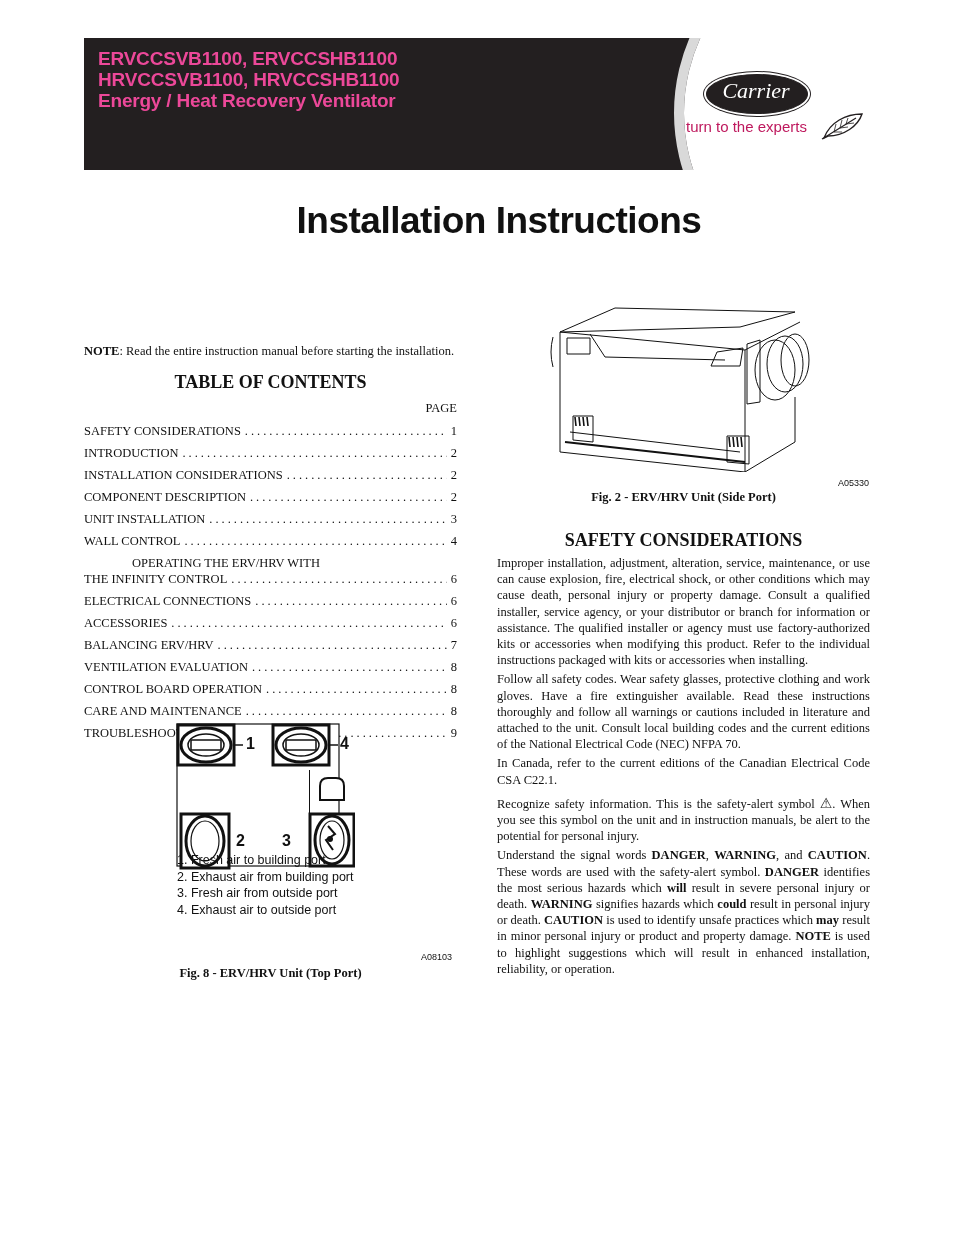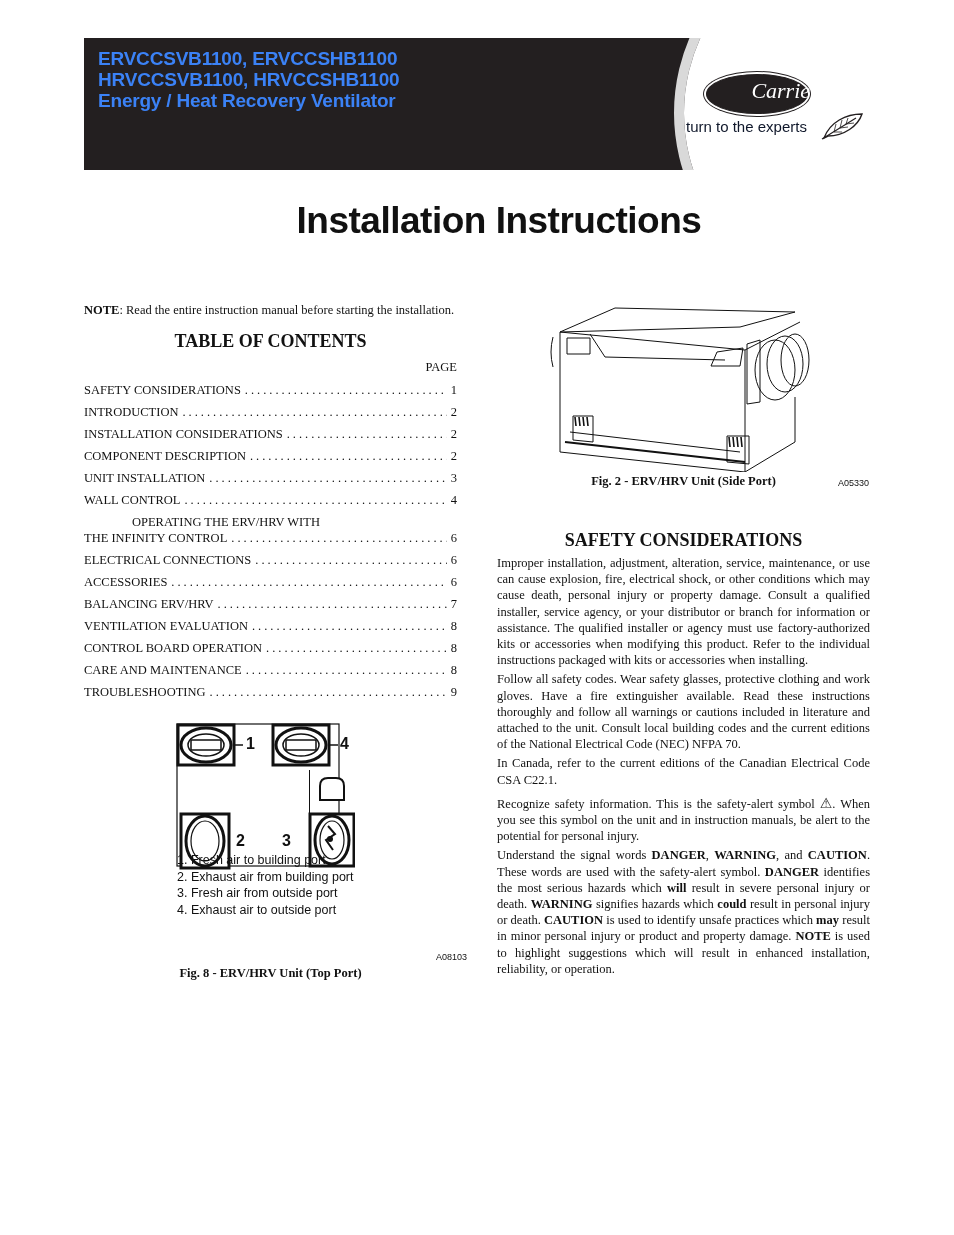--- a/index.html
+++ b/index.html
@@ -1,46 +1,46 @@
 <!DOCTYPE html>
 <html><head>
 <meta charset="utf-8">
 <style>
   html, body { margin:0; padding:0; background:#ffffff; }
   body { width:954px; height:1235px; position:relative; overflow:hidden; font-family:"Liberation Serif", serif; color:#111; }
   .banner { position:absolute; left:84px; top:38px; width:790px; height:132px; background:#231f20; overflow:hidden; }
   .banner-swoosh { position:absolute; left:600px; top:-140px; width:520px; height:430px; border-radius:50%; background:#ffffff; }
   .banner-swoosh-ring { position:absolute; left:590px; top:-150px; width:540px; height:450px; border-radius:50%; border:10px solid #d9d9d9; box-sizing:border-box; }
-  .banner-title { position:absolute; left:98px; top:48px; color:#3b82f6; font-family:"Liberation Sans", sans-serif; font-weight:bold; font-size:19px; line-height:21px; letter-spacing:-0.2px; }
+  .banner-title { position:absolute; left:98px; top:48px; color:#ec4899; font-family:"Liberation Sans", sans-serif; font-weight:bold; font-size:19px; line-height:21px; letter-spacing:-0.2px; }
   .logo { position:absolute; left:700px; top:74px; width:110px; height:44px; }
   .logo-oval { position:absolute; left:6px; top:0; width:100px; height:38px; border-radius:50%; background:#231f20; border:1.5px solid #231f20; box-shadow:0 0 0 2px #fff, 0 0 0 3px #231f20; }
-  .logo-text { position:absolute; left:6px; top:4px; width:100px; text-align:center; color:#fff; font-family:"Liberation Serif", serif; font-style:italic; font-size:22px;padding-left:29px; }
-  .tagline { position:absolute; left:686px; top:118px; font-family:"Liberation Sans", sans-serif; font-size:15px; color:#0f172a; }
+  .logo-text { position:absolute; left:6px; top:4px; width:100px; text-align:center; color:#fff; font-family:"Liberation Serif", serif; font-style:italic; font-size:22px; }
+  .tagline { position:absolute; left:686px; top:118px; font-family:"Liberation Sans", sans-serif; font-size:15px; color:#be185d; }
   .leaf { position:absolute; left:820px; top:112px; width:44px; height:28px; }
   .main-title { position:absolute; left:0; width:954px; top:200px; text-align:center; font-family:"Liberation Sans", sans-serif; font-weight:bold; font-size:37px; color:#111; letter-spacing:-0.5px;padding-left:22px; }
 
   .col-left { position:absolute; left:84px; top:302px; width:373px; font-size:12.5px; }
-  .note { text-align:justify; line-height:17px; }
+  .note { text-align:justify; line-height:17px;margin-top:41px; }
   .toc-title { text-align:center; font-weight:bold; font-size:18px; margin-top:12px; }
   .toc-page { text-align:right; font-size:12.5px; margin-top:8px; }
   .toc-row { display:flex; align-items:baseline; margin-top:8px; font-size:12.5px; line-height:14px; }
   .toc-row .lbl { white-space:nowrap; }
   .toc-row .dots { flex:1; overflow:hidden; white-space:nowrap; margin:0 4px; letter-spacing:3px; }
   .toc-row .pg { white-space:nowrap; }
   .toc-multi .line1 { margin-top:8px; line-height:14px;margin-left:48px; }
   .toc-multi .toc-row { margin-top:2px; }
 
   .fig1 { position:absolute; left:175px; top:722px; width:180px; height:150px; }
   .fig1-legend { position:absolute; left:177px; top:852px; font-family:"Liberation Sans", sans-serif; font-size:12.5px; line-height:16.5px; }
-  .fig1-code { position:absolute; left:436px; top:952px; font-family:"Liberation Sans", sans-serif; font-size:9px; }
+  .fig1-code { position:absolute; left:421px; top:952px; font-family:"Liberation Sans", sans-serif; font-size:9px; }
   .fig1-caption { position:absolute; left:84px; width:373px; top:966px; text-align:center; font-weight:bold; font-size:12.5px; }
 
   .fig2 { position:absolute; left:545px; top:302px; width:270px; height:170px; }
   .fig2-code { position:absolute; left:838px; top:478px; font-family:"Liberation Sans", sans-serif; font-size:9px; }
-  .fig2-caption { position:absolute; left:497px; width:373px; top:474px; text-align:center; font-weight:bold; font-size:12.5px; }
+  .fig2-caption { position:absolute; left:497px; width:373px; top:490px; text-align:center; font-weight:bold; font-size:12.5px; }
 
   .col-right { position:absolute; left:497px; top:530px; width:373px; font-size:12.5px; }
   .sec-title { text-align:center; font-weight:bold; font-size:18px; margin-bottom:4px; }
   .para { text-align:justify; line-height:16.2px; margin:0 0 3px 0; }
   .para b { font-weight:bold; }
   .alert { display:inline-block; font-size:14px; line-height:12px; }
 </style>
 </head>
 <body>
 

